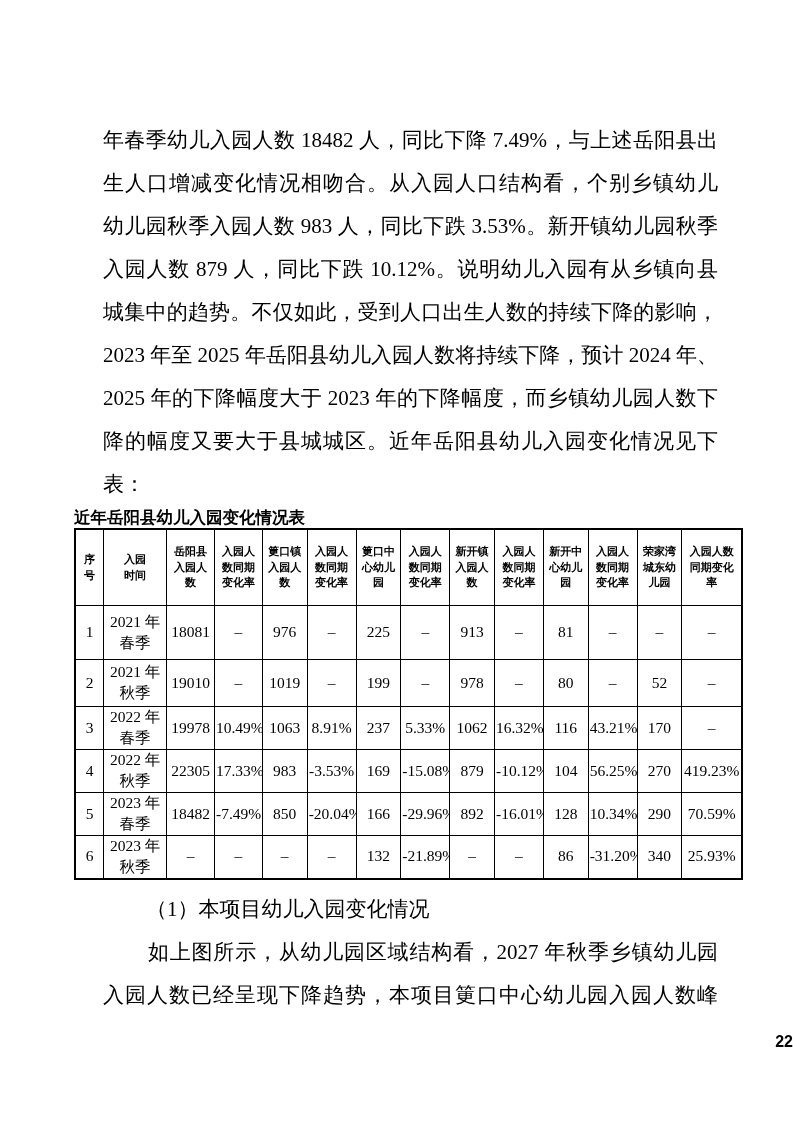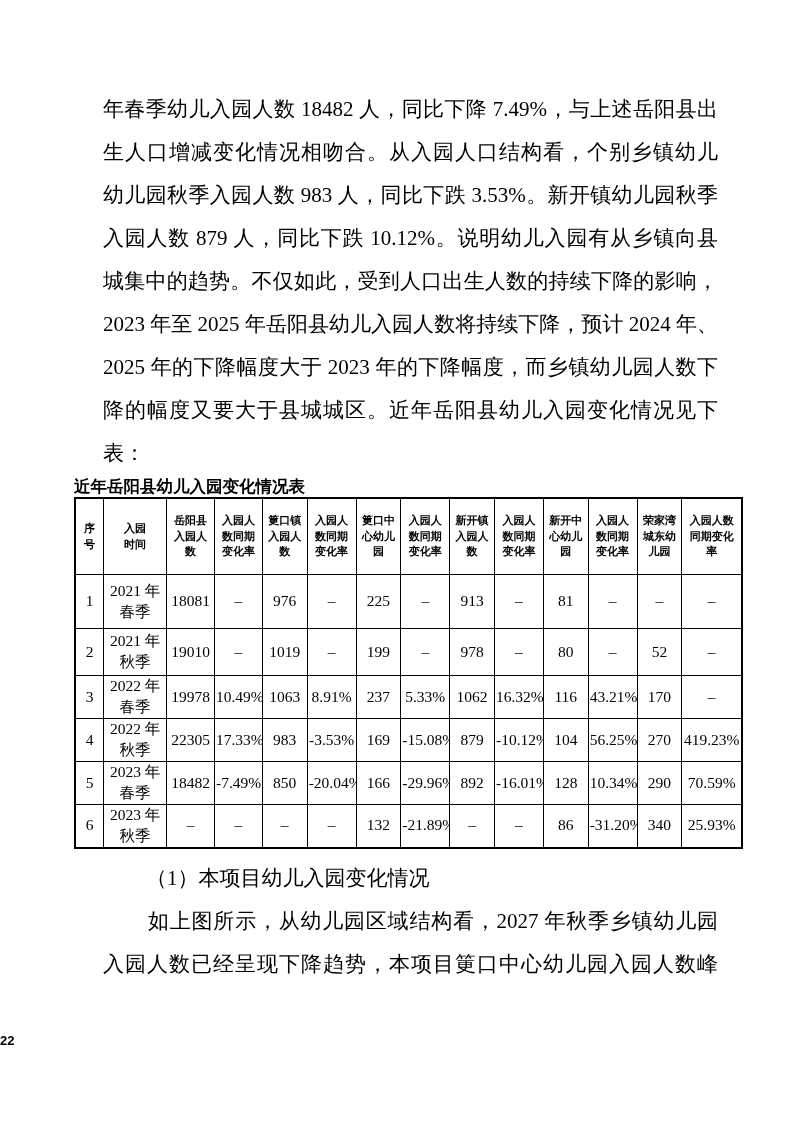--- a/index.html
+++ b/index.html
@@ -10,21 +10,21 @@
     color:#000;
     font-family:"Liberation Serif","DejaVu Serif",serif;
     overflow:hidden;
   }
   .textblock{
     margin-left:103px;
     width:615px;
     font-size:21px;
     line-height:43px;
   }
-  .para1{padding-top:88px;}
+  .para1{padding-top:119px;}
   .line{white-space:nowrap;}
   .jline{
     white-space:normal;
     text-align:justify;
     text-align-last:justify;
   }
   .indent{text-indent:45px;}
   .heading-line{
     margin-top:8px;
     text-indent:43px;
@@ -61,24 +61,24 @@
   table.datatable td{
     font-size:15.5px;
     line-height:1.35;
   }
   table.datatable tbody tr:nth-child(1){height:54px;}
   table.datatable tbody tr:nth-child(2){height:47px;}
   table.datatable tbody tr:nth-child(n+3){height:43px;}
   .page-num{
     position:absolute;
     top:1033px;left:0;width:100%;
-    text-align:left;
+    text-align:right;
     font-family:"Liberation Sans","DejaVu Sans",sans-serif;
     font-weight:bold;
-    font-size:13px;
+    font-size:16px;
   }
 </style>
 </head>
 <body>
 
 <div class="page">
 
   <div class="textblock para1" id="para1">
       <div class="line jline">年春季幼儿入园人数 18482 人，同比下降 7.49%，与上述岳阳县出</div>
       <div class="line jline">生人口增减变化情况相吻合。从入园人口结构看，个别乡镇幼儿</div>

